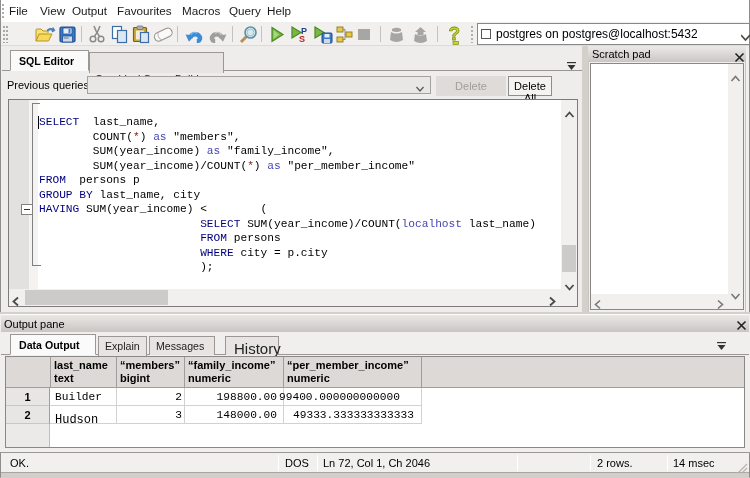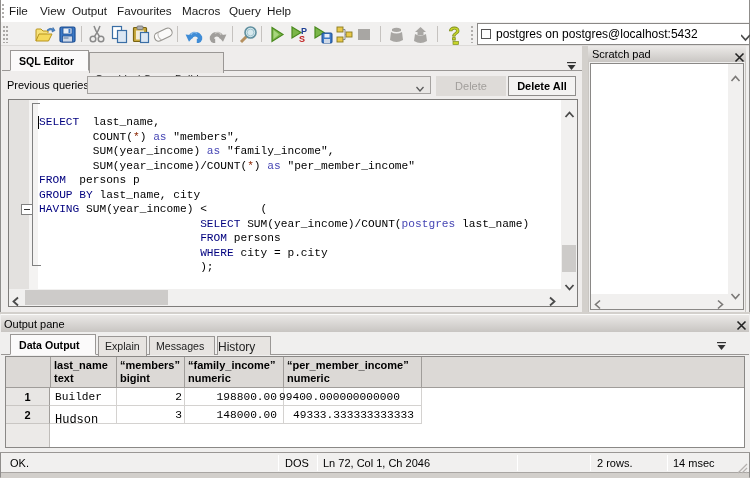--- a/index.html
+++ b/index.html
@@ -166,42 +166,42 @@
       <polygon points="1.5,3 9.5,3 5.5,8" fill="#333"></polygon>
     </svg>
 </div>
 
 <div class="abs" style="left:7px;top:79px;font-size:11px;color:#000;">Previous queries</div>
 <div class="abs" style="left:87px;top:76px;width:344px;height:18px;background:#e9e7e5;border:1px solid #a5a2a0;"></div>
 <div class="abs" style="left:415px;top:80px;width:10px;height:10px;"><svg width="10" height="10">
       <path d="M1.5 3 L5 7 L8.5 3" fill="none" stroke="#5a5a5a" stroke-width="1.3"></path>
     </svg></div>
 <div class="abs" style="left:436px;top:76px;width:70px;height:20px;background:#dedbd8;font-size:11px;color:#a19e9b;text-align:center;padding-top:4px;">Delete</div>
-<div class="abs" style="left:508px;top:76px;width:68px;height:20px;background:#f4f3f2;border:1px solid #8f8d8b;font-size:11px;color:#000;text-align:center;padding-top:3px;font-weight:bold;">Delete All</div>
+<div class="abs" style="left:508px;top:76px;width:44px;height:20px;background:#f4f3f2;border:1px solid #8f8d8b;font-size:11px;color:#000;text-align:center;padding-top:3px;">Delete All</div>
 
 <div class="abs" style="left:8px;top:99px;width:570px;height:208px;border:1px solid #7e7c7a;background:#fff;"></div>
 <div class="abs" style="left:9px;top:100px;width:20px;height:206px;background:#e3e1df;"></div>
 <div class="abs" style="left:29px;top:100px;width:9px;height:206px;background:#f4f3f2;"></div>
 
 <div class="abs" style="left:32px;top:103px;width:1px;height:162px;background:#808080;"></div>
 <div class="abs" style="left:32px;top:103px;width:8px;height:1px;background:#808080;"></div>
 <div class="abs" style="left:32px;top:265px;width:9px;height:1px;background:#808080;"></div>
 <div class="abs" style="left:21px;top:204px;width:12px;height:11px;background:#fff;border:1px solid #808080;"></div>
 <div class="abs" style="left:24px;top:209px;width:6px;height:1px;background:#333;"></div>
 
 <div class="abs" style="left:38px;top:116px;width:1px;height:13px;background:#000;"></div>
 
 <pre class="abs" style="left:39px;top:115px;font-size:11.2px;line-height:14.5px;color:#000;"><span class="kw">SELECT</span>  last_name,
         COUNT(<span style="color:#8b2500">*</span>) <span class="kw2">as</span> "members",
         SUM(year_income) <span class="kw2">as</span> "family_income",
         SUM(year_income)/COUNT(<span style="color:#8b2500">*</span>) <span class="kw2">as</span> "per_member_income"
 <span class="kw">FROM</span>  persons p
 <span class="kw">GROUP BY</span> last_name, city
 <span class="kw">HAVING</span> SUM(year_income) &lt;        (
-                        <span class="kw">SELECT</span> SUM(year_income)/COUNT(<span class="kw2">postgres</span> last_name)
+                        <span class="kw">SELECT</span> SUM(year_income)/COUNT(<span class="kw2">localhost</span> last_name)
                         <span class="kw">FROM</span> persons
                         <span class="kw">WHERE</span> city = p.city
                         );</pre>
 
 <div class="abs" style="left:561px;top:100px;width:16px;height:206px;background:#f1f0ef;"></div>
 <div class="abs" style="left:564px;top:105px;"><svg width="11" height="8">
       <path d="M1.5 6 L5.5 1.5 L9.5 6" fill="none" stroke="#4a4a4a" stroke-width="1.8"></path>
     </svg></div>
 <div class="abs" style="left:562px;top:245px;width:14px;height:27px;background:#cdcbc9;"></div>
 <div class="abs" style="left:564px;top:277px;"><svg width="11" height="8">
@@ -246,21 +246,21 @@
 <div class="abs" style="left:1px;top:314px;width:748px;height:1px;background:#fbfbfa;"></div>
 <div class="abs" style="left:1px;top:315px;width:748px;height:17px;background:linear-gradient(#eae8e6,#c8c5c2);"></div>
 <div class="abs" style="left:4px;top:318px;font-size:11px;color:#000;">Output pane</div>
 <div class="abs" style="left:736px;top:317px;"><svg width="11" height="11">
       <path d="M1.5 1.5 L9.5 9.5 M9.5 1.5 L1.5 9.5" stroke="#222" stroke-width="1.6"></path>
     </svg></div>
 
 <div class="abs" style="left:1px;top:354px;width:748px;height:1px;background:#9a9795;"></div>
 <div class="abs" style="left:98px;top:336px;width:49px;height:35px;background:#e7e4e1;border:1px solid #9a9795;border-bottom:none;font-size:10.6px;color:#222;text-align:left;padding-left:6px;padding-top:3px;">Explain</div>
 <div class="abs" style="left:149px;top:336px;width:66px;height:19px;background:#e7e4e1;border:1px solid #9a9795;border-bottom:none;font-size:10.6px;color:#222;text-align:left;padding-left:6px;padding-top:3px;">Messages</div>
-<div class="abs" style="left:217px;top:336px;width:54px;height:19px;background:#e7e4e1;border:1px solid #9a9795;border-bottom:none;font-size:12px;color:#222;text-align:left;padding-top:3px;">History</div>
+<div class="abs" style="left:225px;top:336px;width:54px;height:19px;background:#e7e4e1;border:1px solid #9a9795;border-bottom:none;font-size:15px;color:#222;text-align:left;padding-left:8px;padding-top:3px;">History</div>
 <div class="abs" style="left:10px;top:334px;width:86px;height:21px;background:#fbfafa;border:1px solid #9a9795;border-bottom:1px solid #fbfafa;font-size:10.6px;font-weight:bold;color:#000;text-align:left;padding-left:8px;padding-top:4px;">Data Output</div>
 <div class="abs" style="left:716px;top:337px;width:11px;height:9px;">
   <svg width="11" height="9">
       <rect x="1" y="0" width="9" height="1.2" fill="#333"></rect>
       <polygon points="1.5,3 9.5,3 5.5,8" fill="#333"></polygon>
     </svg>
 </div>
 
 <div class="abs" style="left:5px;top:356px;width:740px;height:92px;border:1px solid #8a8886;background:#fff;"></div>
 

